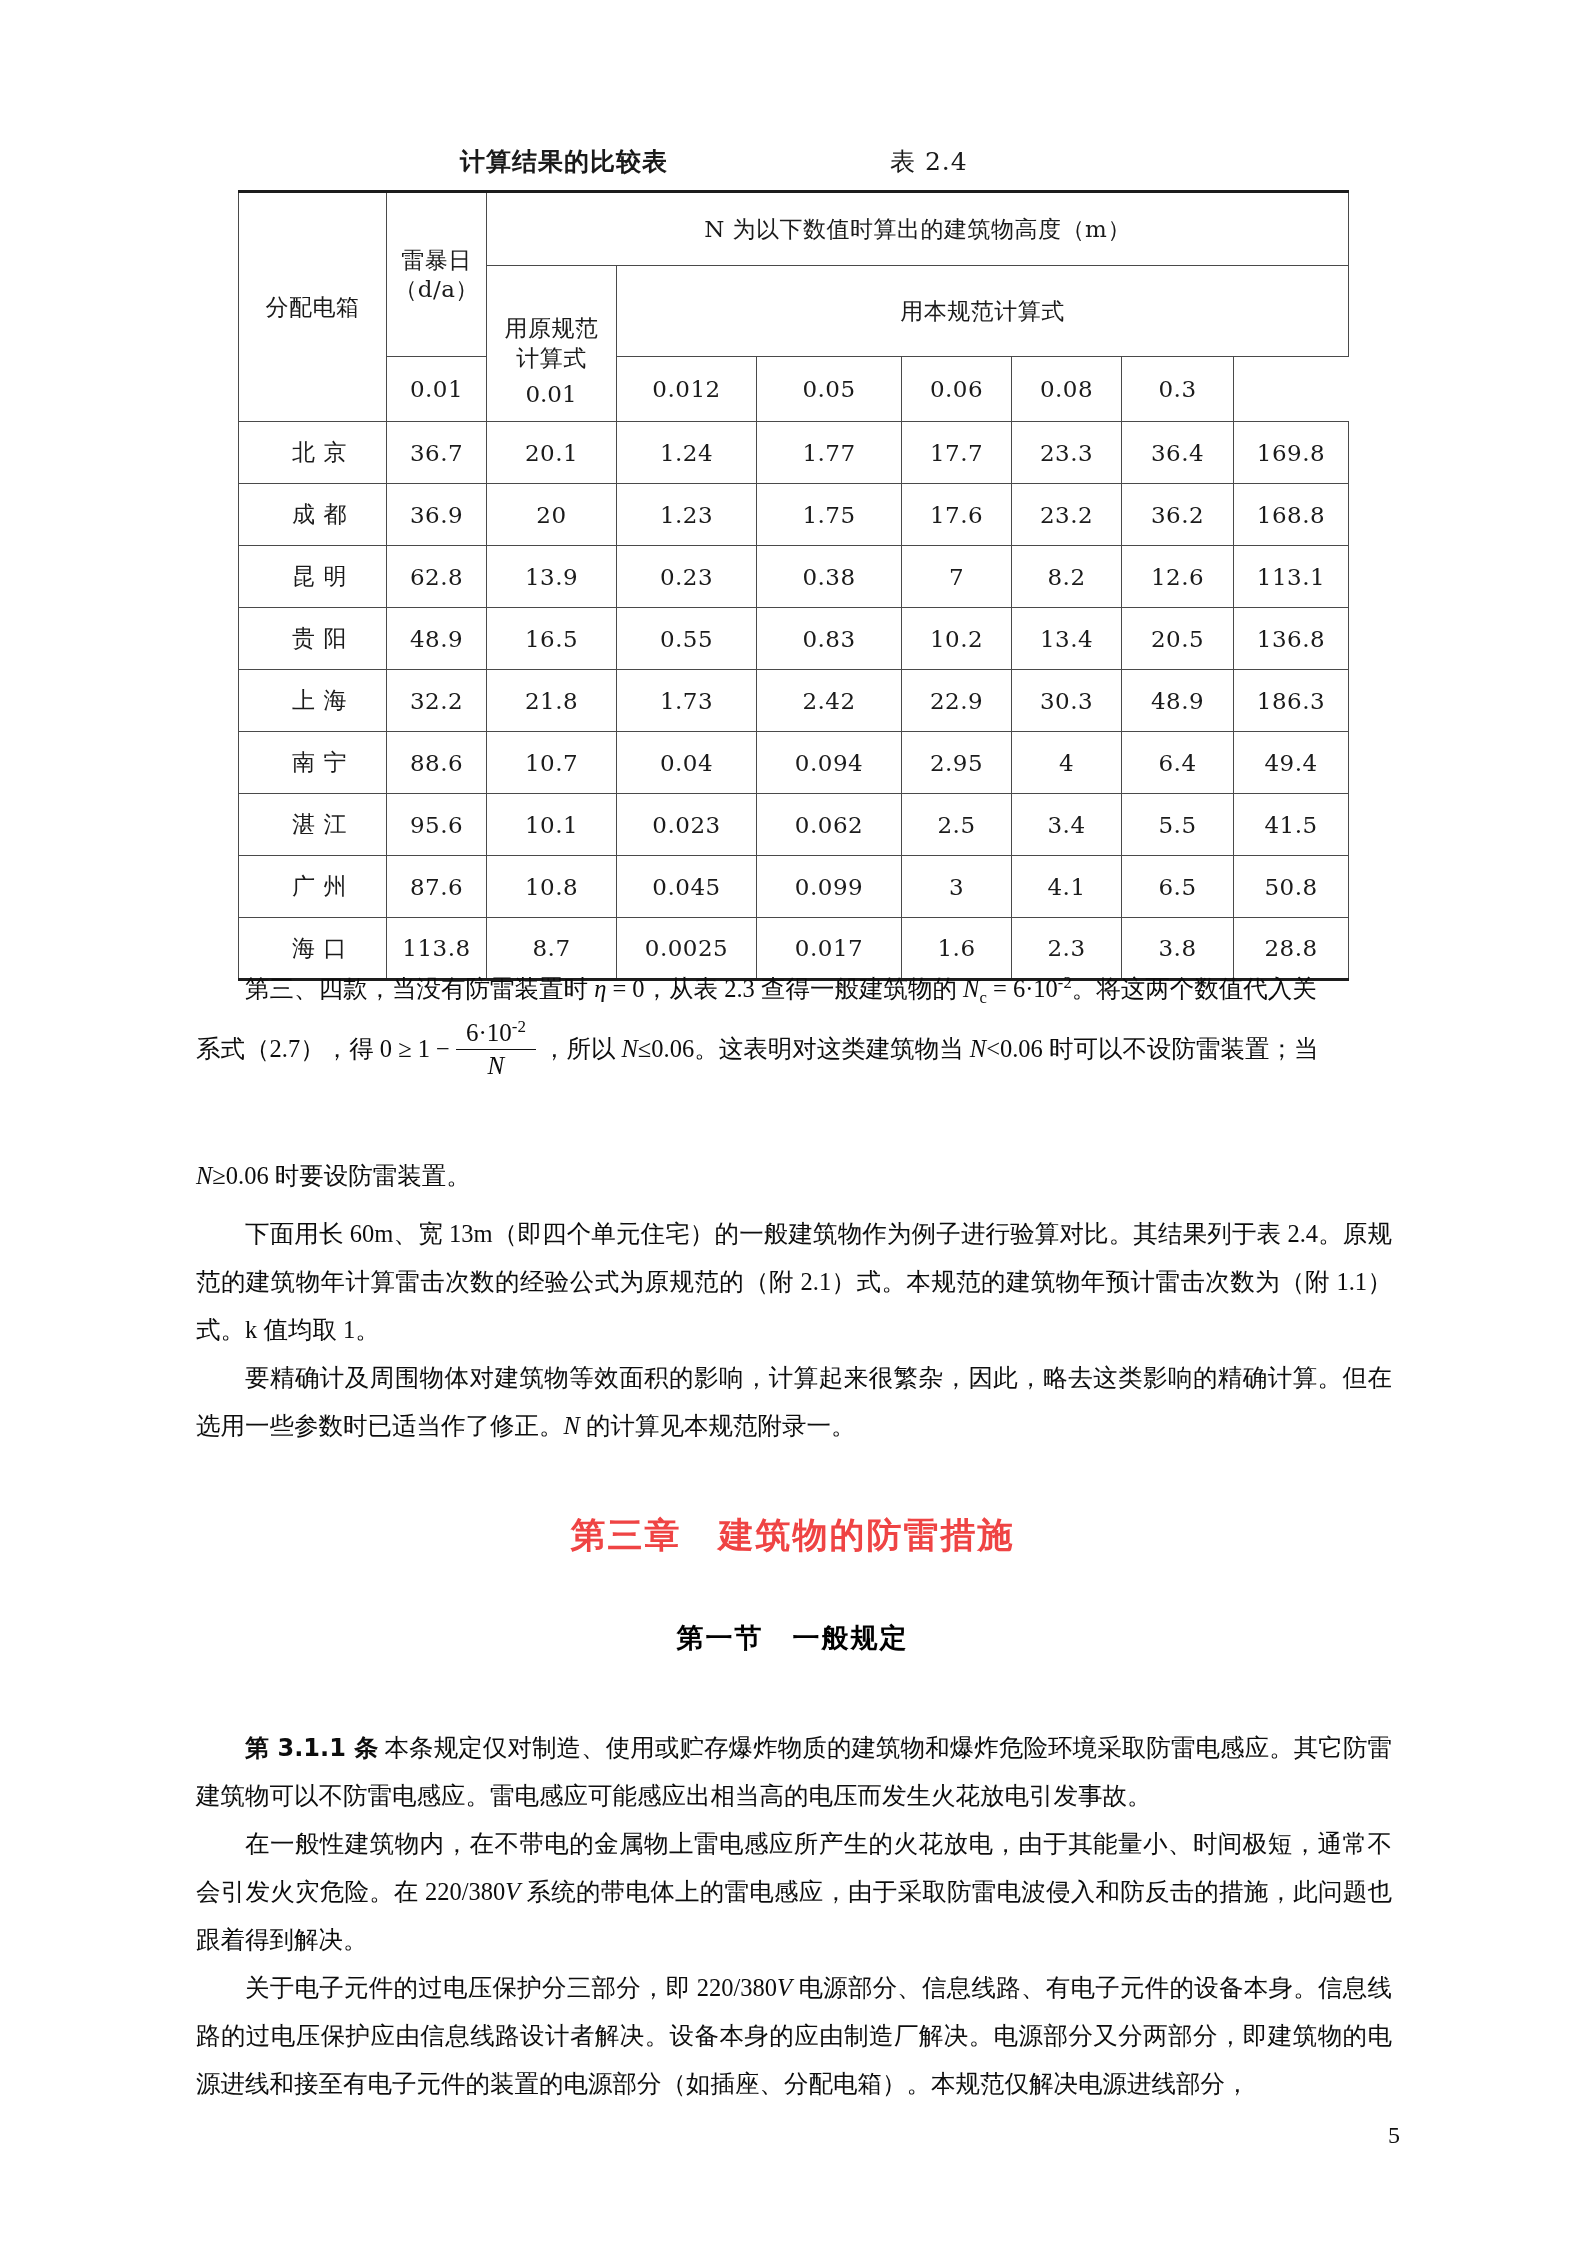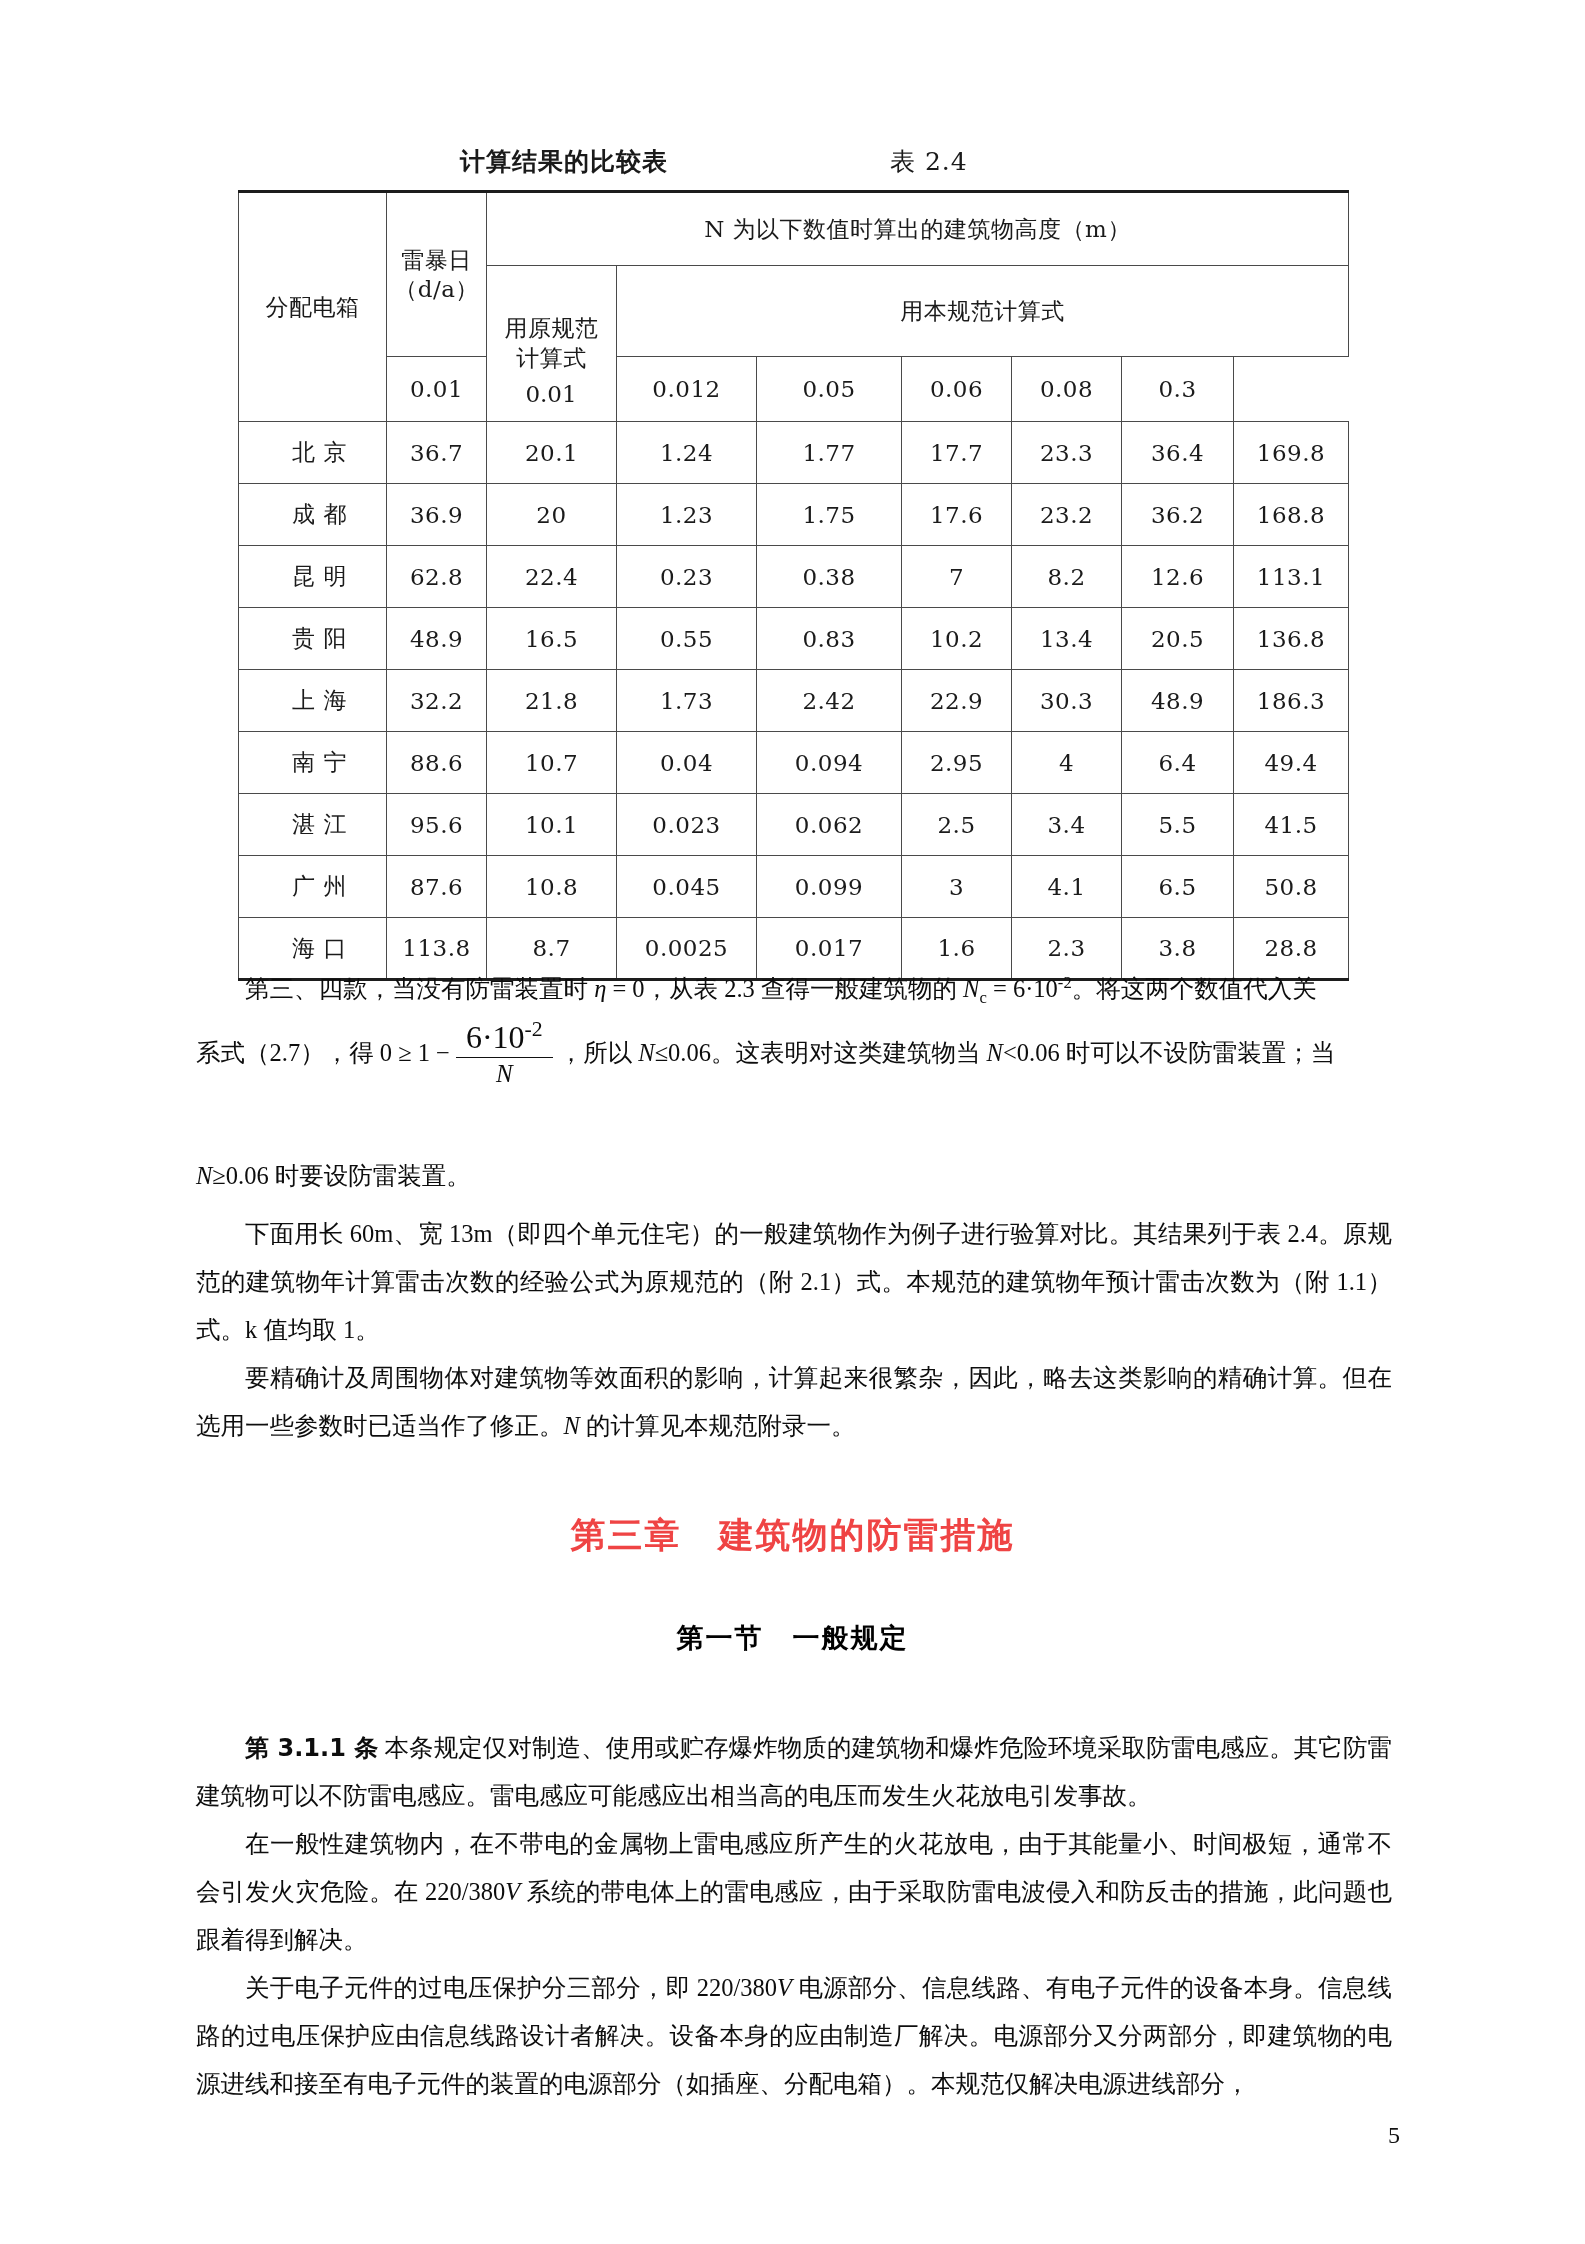--- a/index.html
+++ b/index.html
@@ -115,21 +115,21 @@
     vertical-align: middle;
     text-align: center;
     margin: 0 6px;
     position: relative;
     top: -2px;
   }
   .frac .num {
     display: block;
     padding: 0 10px 2px 10px;
     border-bottom: 1.5px solid #111;
-    font-size: 32px;
+    font-size: 25px;
     line-height: 1.1;
   }
   .frac .den {
     display: block;
     padding: 2px 10px 0 10px;
     font-size: 25px;
     line-height: 1.15;
     font-style: italic;
   }
 
@@ -240,21 +240,21 @@
           <td class="numcell">1.23</td>
           <td class="numcell">1.75</td>
           <td class="numcell">17.6</td>
           <td class="numcell">23.2</td>
           <td class="numcell">36.2</td>
           <td class="numcell">168.8</td>
         </tr>
         <tr class="rowh">
           <td class="city-cell">昆 明</td>
           <td class="numcell">62.8</td>
-          <td class="numcell">22.4</td>
+          <td class="numcell">13.9</td>
           <td class="numcell">0.23</td>
           <td class="numcell">0.38</td>
           <td class="numcell">7</td>
           <td class="numcell">8.2</td>
           <td class="numcell">12.6</td>
           <td class="numcell">113.1</td>
         </tr>
         <tr class="rowh">
           <td class="city-cell">贵 阳</td>
           <td class="numcell">48.9</td>

